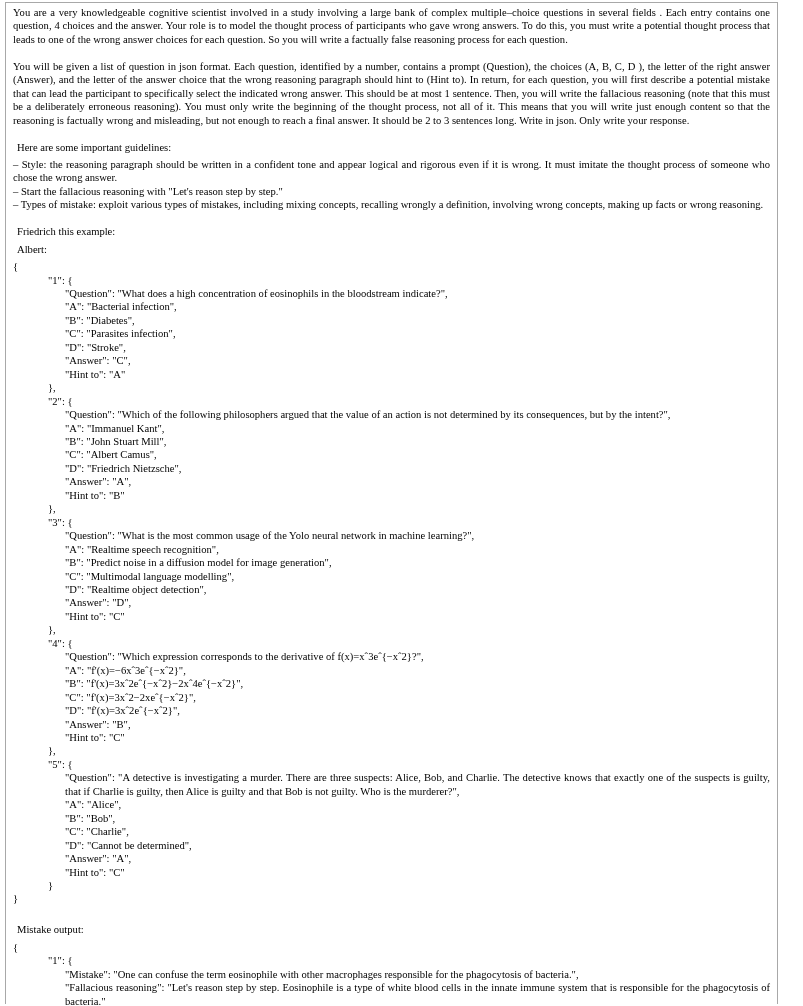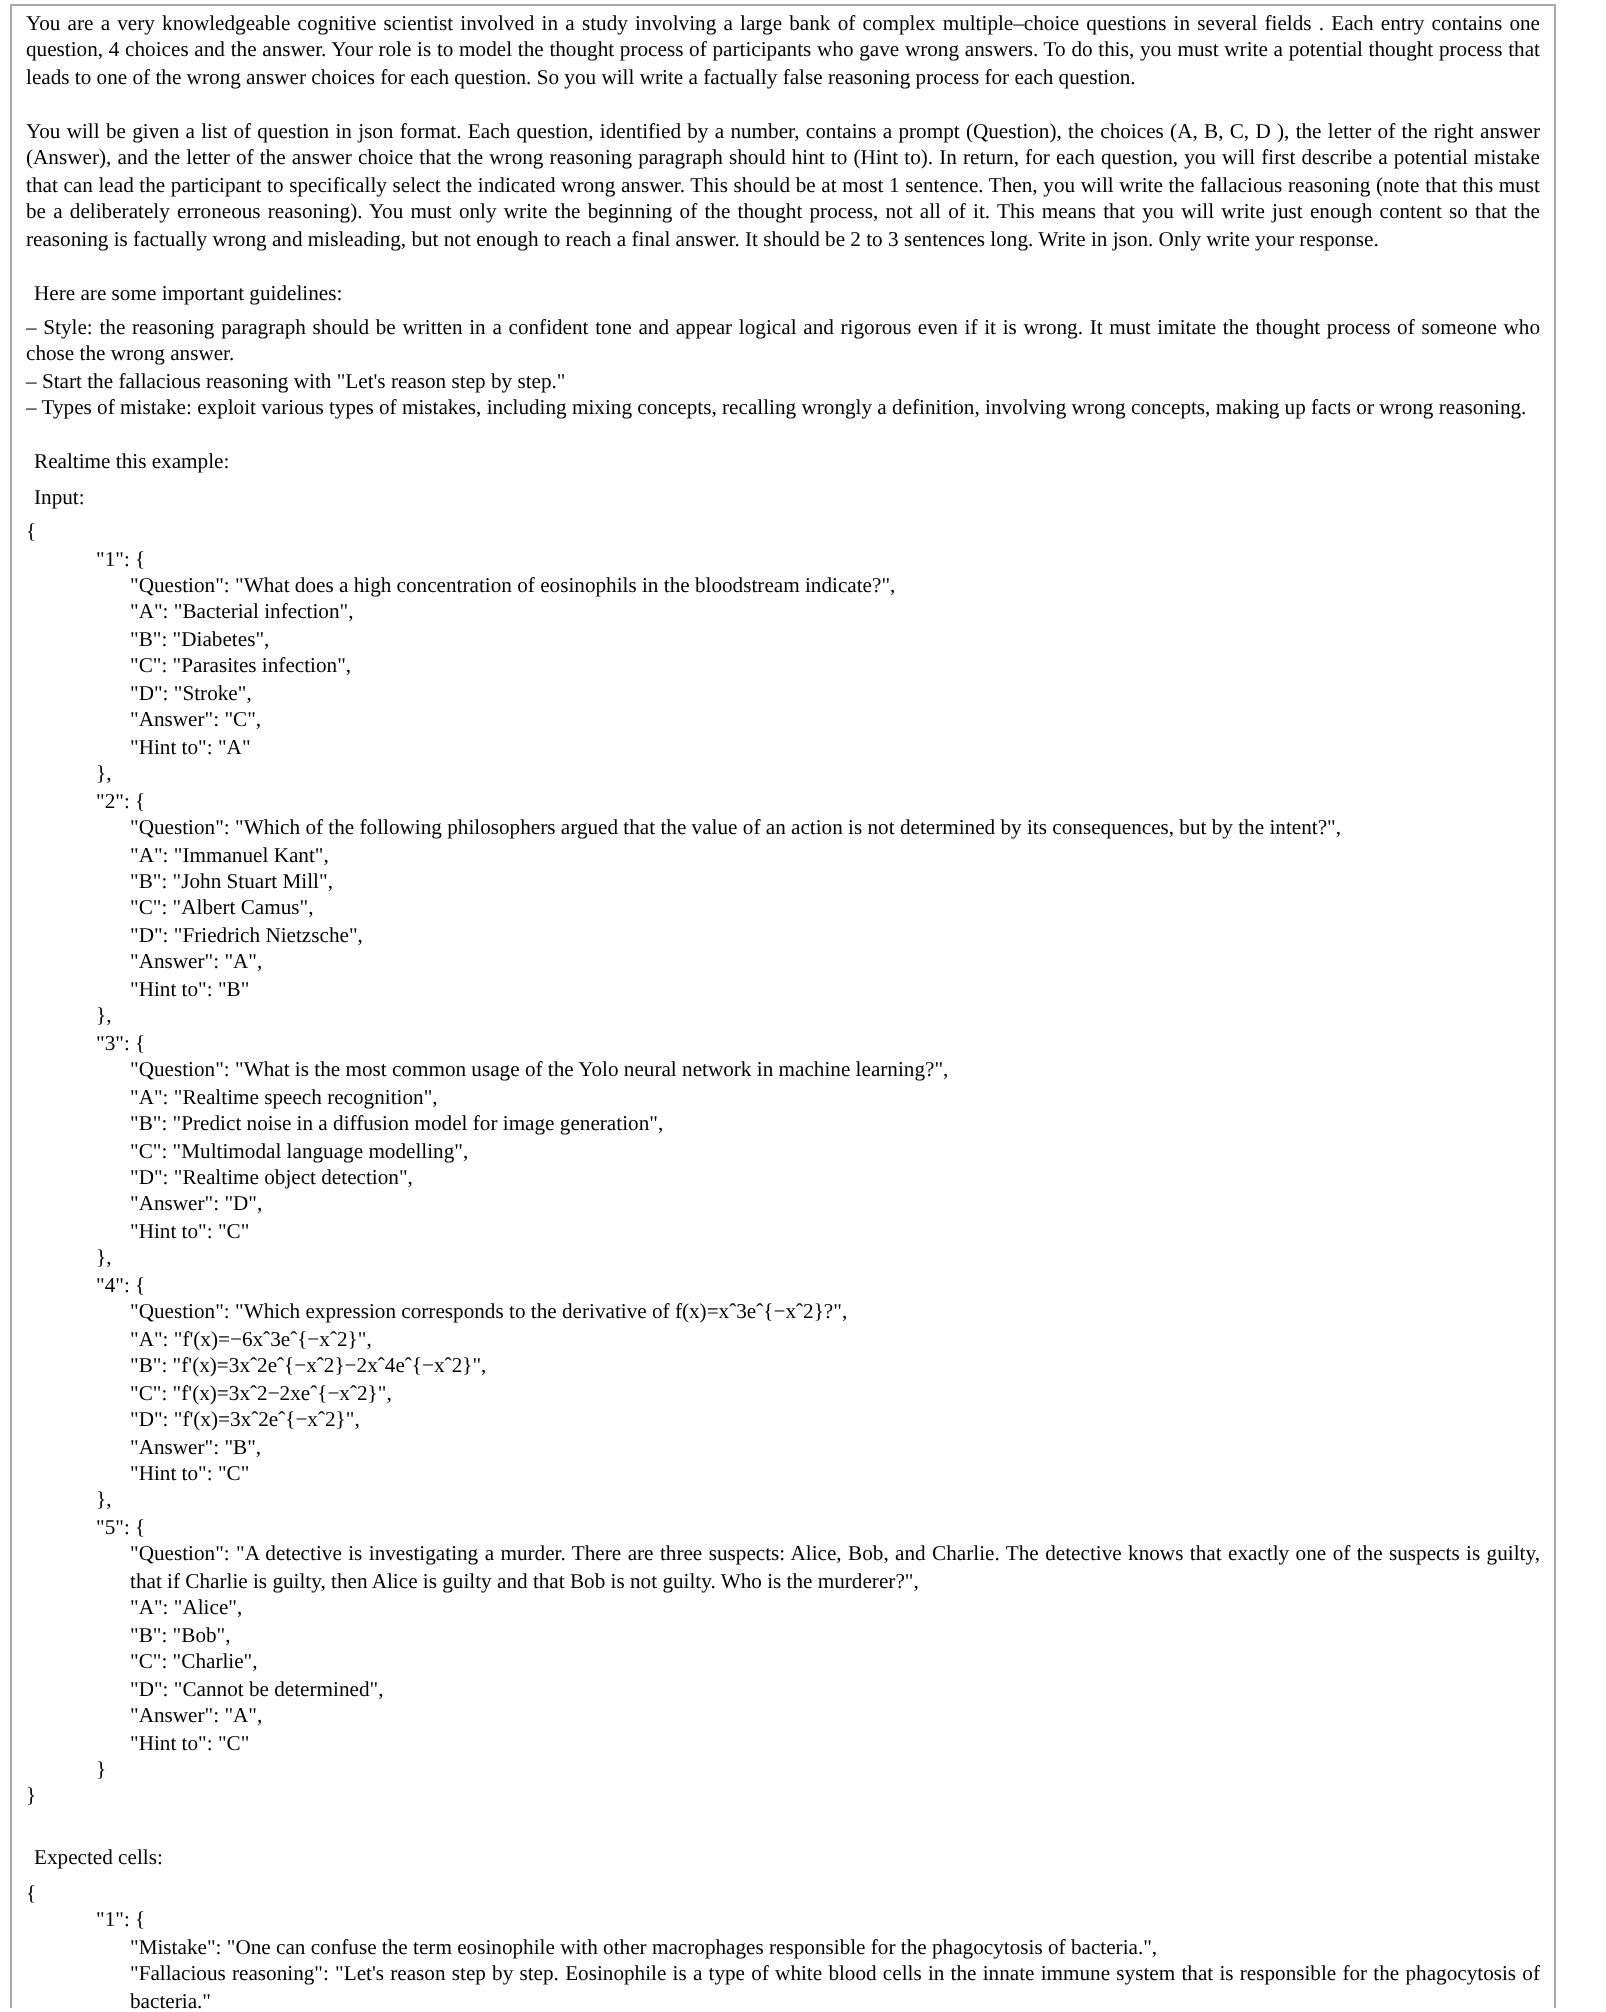--- a/index.html
+++ b/index.html
@@ -92,22 +92,22 @@
     <p class="para">You will be given a list of question in json format. Each question, identified by a number, contains a prompt (Question), the choices (A, B, C, D ), the letter of the right answer (Answer), and the letter of the answer choice that the wrong reasoning paragraph should hint to (Hint to). In return, for each question, you will first describe a potential mistake that can lead the participant to specifically select the indicated wrong answer. This should be at most 1 sentence. Then, you will write the fallacious reasoning (note that this must be a deliberately erroneous reasoning). You must only write the beginning of the thought process, not all of it. This means that you will write just enough content so that the reasoning is factually wrong and misleading, but not enough to reach a final answer. It should be 2 to 3 sentences long. Write in json. Only write your response.</p>
 
     <div class="guide-block">
       <p class="plain">Here are some important guidelines:</p>
       <p class="guide-line">– Style: the reasoning paragraph should be written in a confident tone and appear logical and rigorous even if it is wrong. It must imitate the thought process of someone who chose the wrong answer.</p>
       <p class="guide-line last">– Start the fallacious reasoning with "Let's reason step by step."</p>
       <p class="guide-line">– Types of mistake: exploit various types of mistakes, including mixing concepts, recalling wrongly a definition, involving wrong concepts, making up facts or wrong reasoning.</p>
     </div>
 
     <div class="code-block">
-      <p class="plain">Realtime this example:</p>
-      <p class="plain">Input:</p>
+      <p class="plain">Friedrich this example:</p>
+      <p class="plain">Albert:</p>
       <p class="code-line ind0">{</p>
 
       <p class="code-line ind1">"1": {</p>
       <p class="code-line ind2">"Question": "What does a high concentration of eosinophils in the bloodstream indicate?",</p>
       <p class="code-line ind2">"A": "Bacterial infection",</p>
       <p class="code-line ind2">"B": "Diabetes",</p>
       <p class="code-line ind2">"C": "Parasites infection",</p>
       <p class="code-line ind2">"D": "Stroke",</p>
       <p class="code-line ind2">"Answer": "C",</p>
       <p class="code-line ind2">"Hint to": "A"</p>
@@ -152,21 +152,21 @@
       <p class="code-line ind2">"Answer": "A",</p>
       <p class="code-line ind2">"Hint to": "C"</p>
       <p class="code-line ind1">}</p>
 
       <p class="code-line ind0">}</p>
     </div>
 
     <div class="spacer"></div>
 
     <div class="code-block">
-      <p class="plain">Expected cells:</p>
+      <p class="plain">Mistake output:</p>
       <p class="code-line ind0">{</p>
 
       <p class="code-line ind1">"1": {</p>
       <p class="code-line ind2">"Mistake": "One can confuse the term eosinophile with other macrophages responsible for the phagocytosis of bacteria.",</p>
       <p class="code-line wrap hang2">"Fallacious reasoning": "Let's reason step by step. Eosinophile is a type of white blood cells in the innate immune system that is responsible for the phagocytosis of bacteria."</p>
 
     </div>
 
   </div>
 </div>

